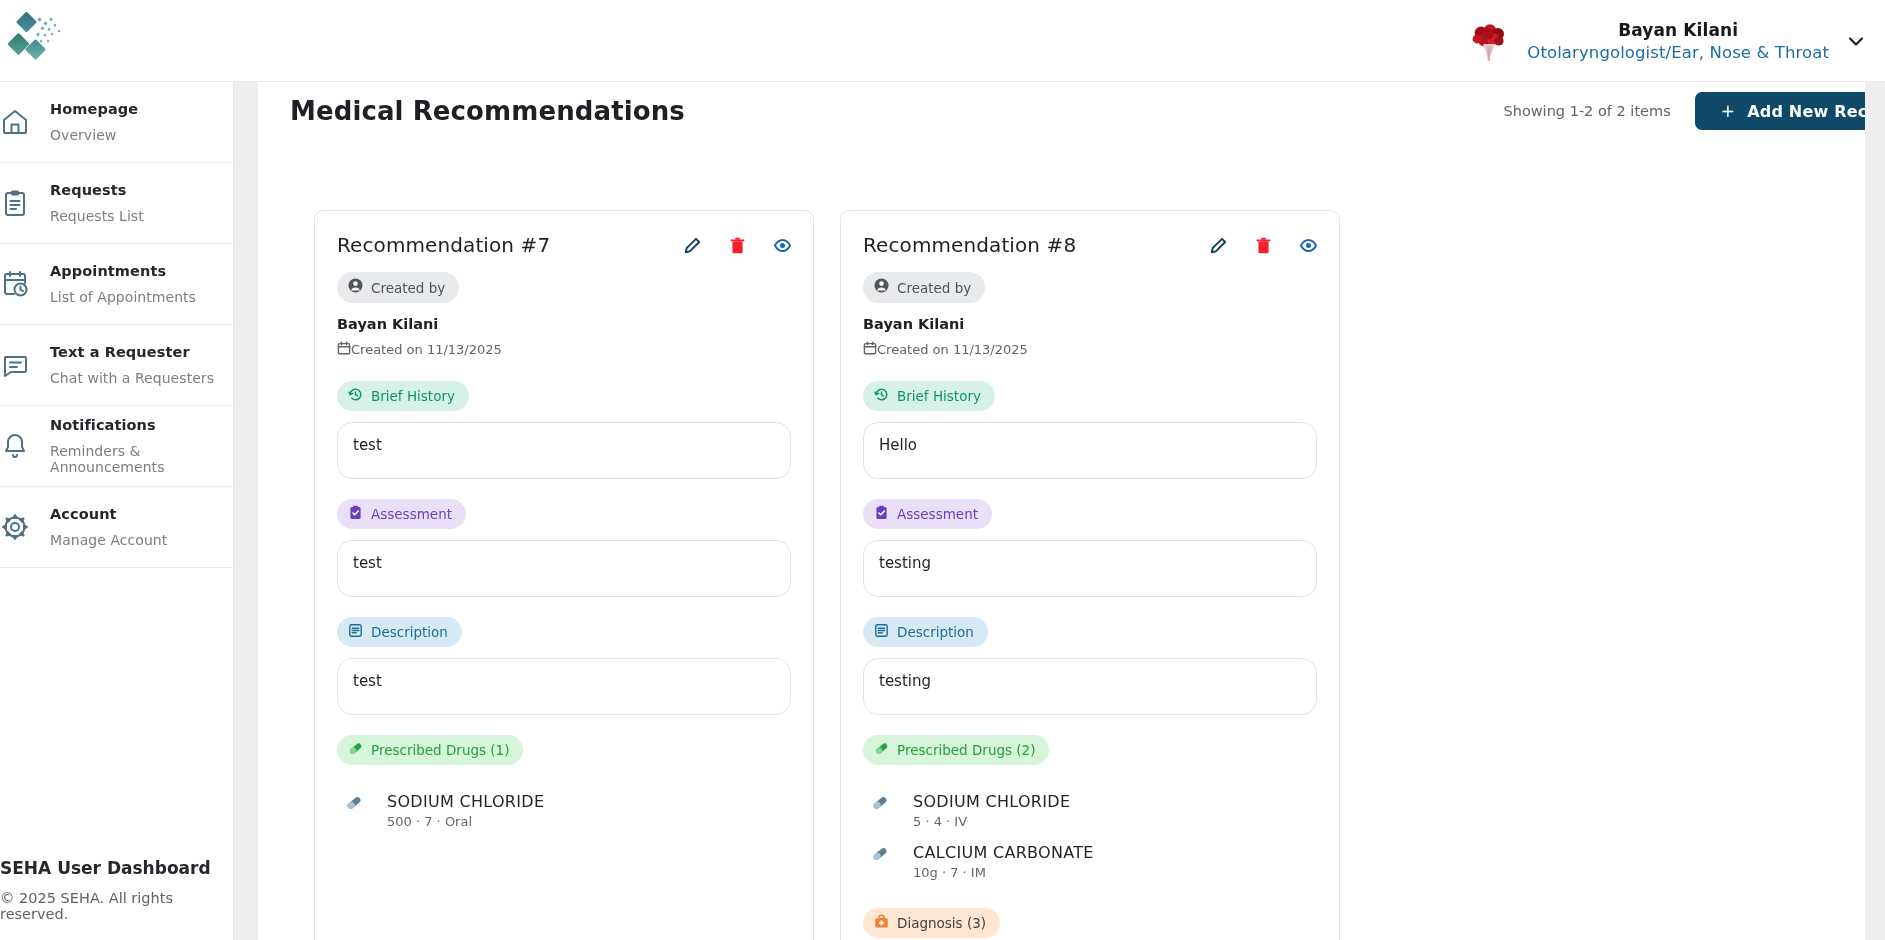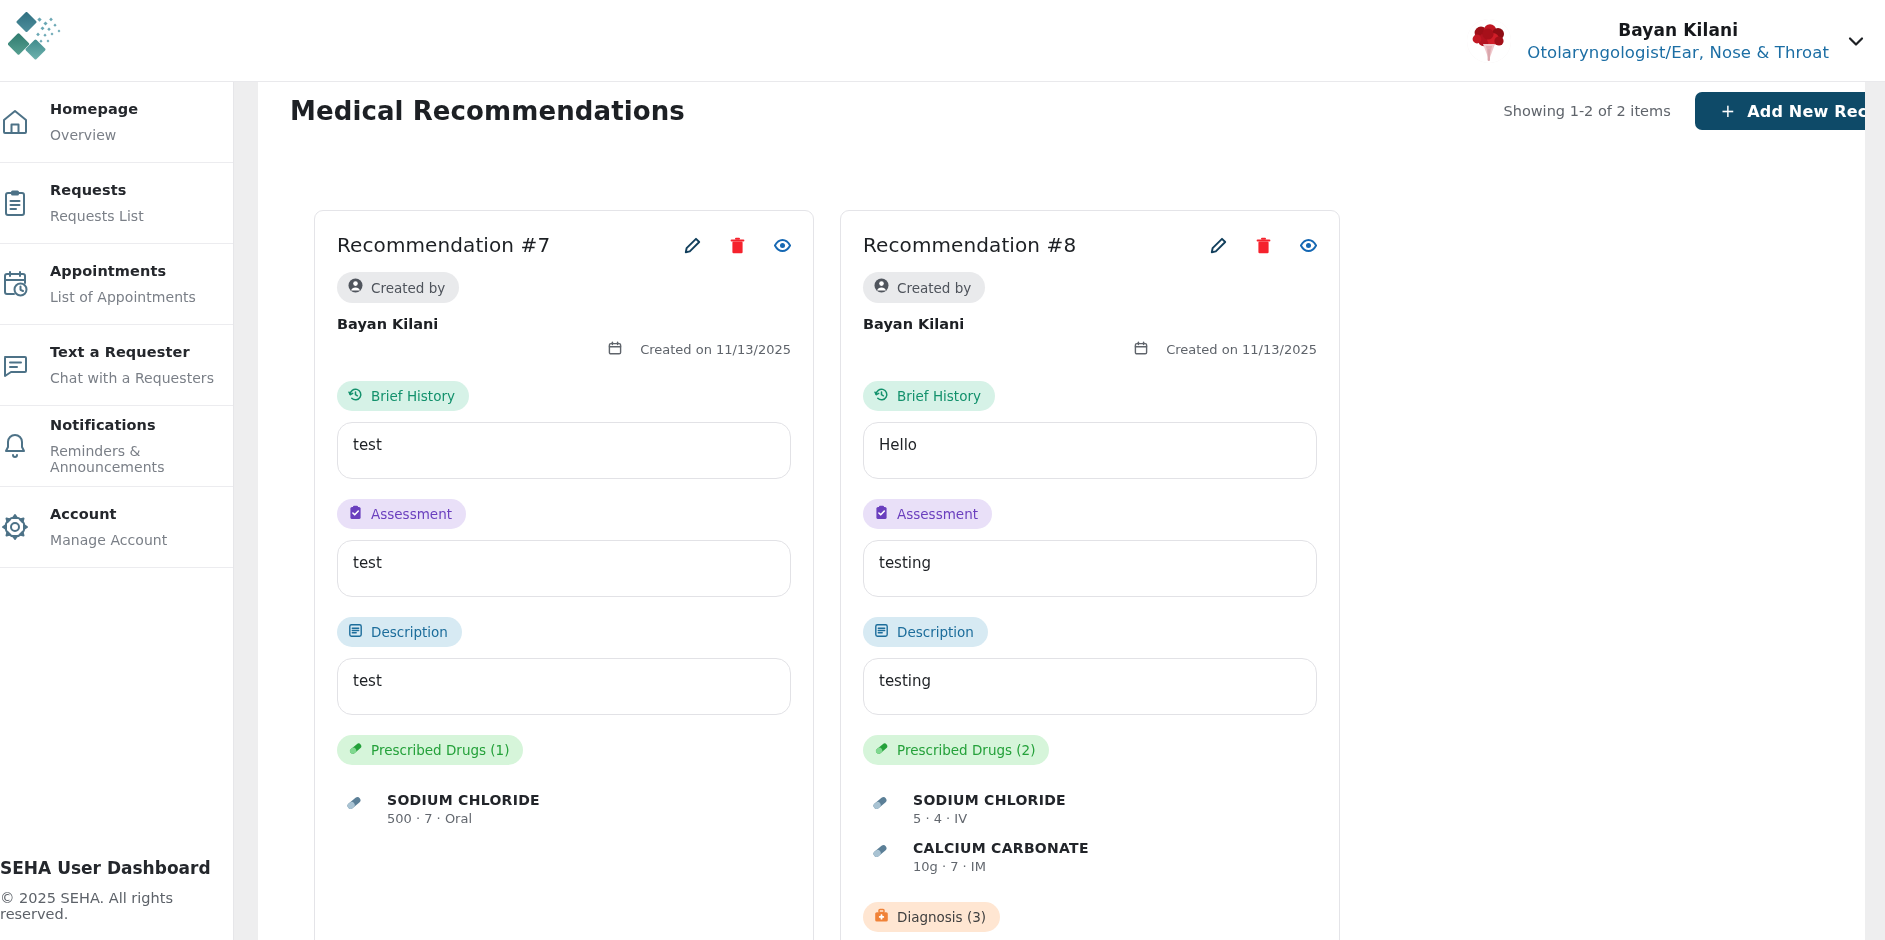--- a/index.html
+++ b/index.html
@@ -114,21 +114,21 @@
   .act-icon { width: 17px; height: 17px; cursor: pointer; flex: none; }
 
   .created-pill {
     display: inline-flex; align-items: center; gap: 8px;
     background: #e9eaec; border-radius: 999px;
     padding: 6px 14px 6px 11px; margin-bottom: 13px;
   }
   .created-pill .lbl { font-size: 13.5px; color: #4e535b; font-weight: 400; }
 
   .creator { font-size: 14.5px; font-weight: 700; color: #1d2024; margin-bottom: 8px; }
-  .created-on { display: flex; align-items: center; gap: 18px; margin-bottom: 22px; justify-content: flex-end; }
+  .created-on { display: flex; align-items: center; gap: 0; margin-bottom: 22px; }
   .created-on .lbl { font-size: 13px; color: #5f646b; }
 
   .sec-badge {
     display: inline-flex; align-items: center; gap: 8px;
     border-radius: 999px; padding: 6px 14px 6px 11px;
     font-size: 13.5px; font-weight: 400; margin-bottom: 11px;
   }
   .bg-mint  { background: #d6f2e7; color: #13916c; }
   .bg-lav   { background: #e9e0f8; color: #6a3fbe; }
   .bg-blue  { background: #d7eaf3; color: #1c6d9b; }
@@ -138,21 +138,21 @@
   .text-box {
     border: 1px solid #e2e2e6; border-radius: 15px;
     min-height: 57px; padding: 13px 15px; margin-bottom: 20px;
     font-size: 15px; color: #1d2024; background: #fff;
   }
 
   .list-rows { margin-top: 16px; }
   .row-item { display: flex; align-items: flex-start; gap: 24px; margin-bottom: 14px; padding-left: 8px; }
   .row-icon { width: 18px; height: 18px; flex: none; margin-top: 2px; }
   .row-texts { display: flex; flex-direction: column; gap: 3px; }
-  .row-name { font-size: 14px; font-weight: 700; color: #22252a; letter-spacing: .3px; }
+  .row-name { font-size: 16px; font-weight: 400; color: #22252a; letter-spacing: .3px; }
   .row-sub { font-size: 13px; color: #62676e; }
   .dx-spacer { height: 14px; }
 </style>
 </head>
 <body>
 
 <div class="topbar">
   <div class="brand">
     <div class="brand-logo">
       <svg viewBox="0 0 58 58" width="58" height="58">

